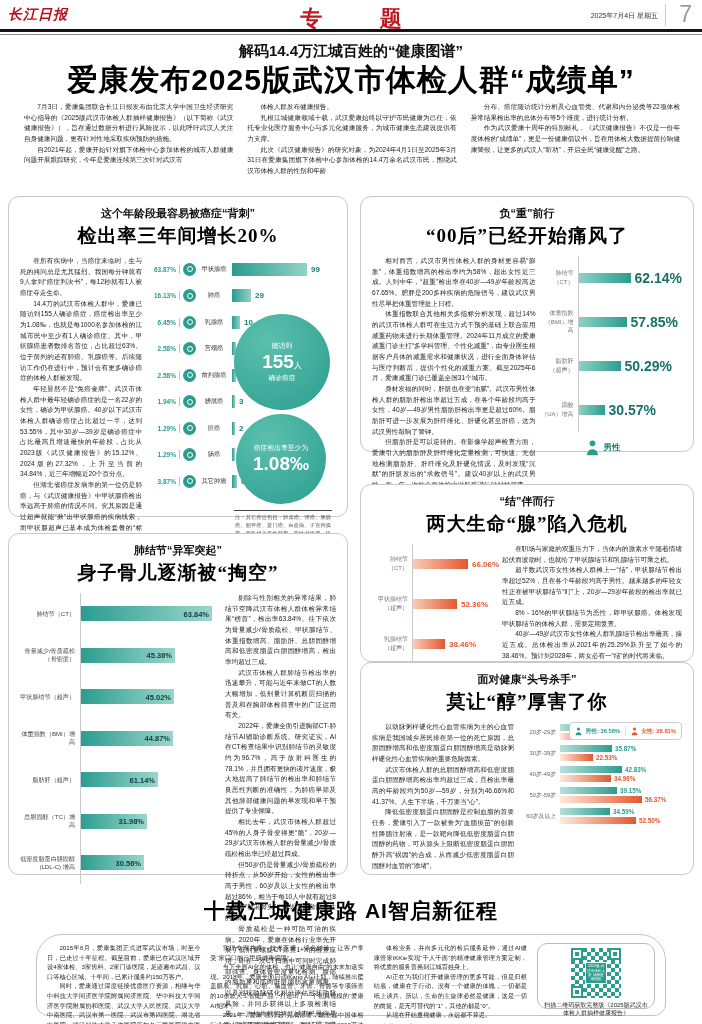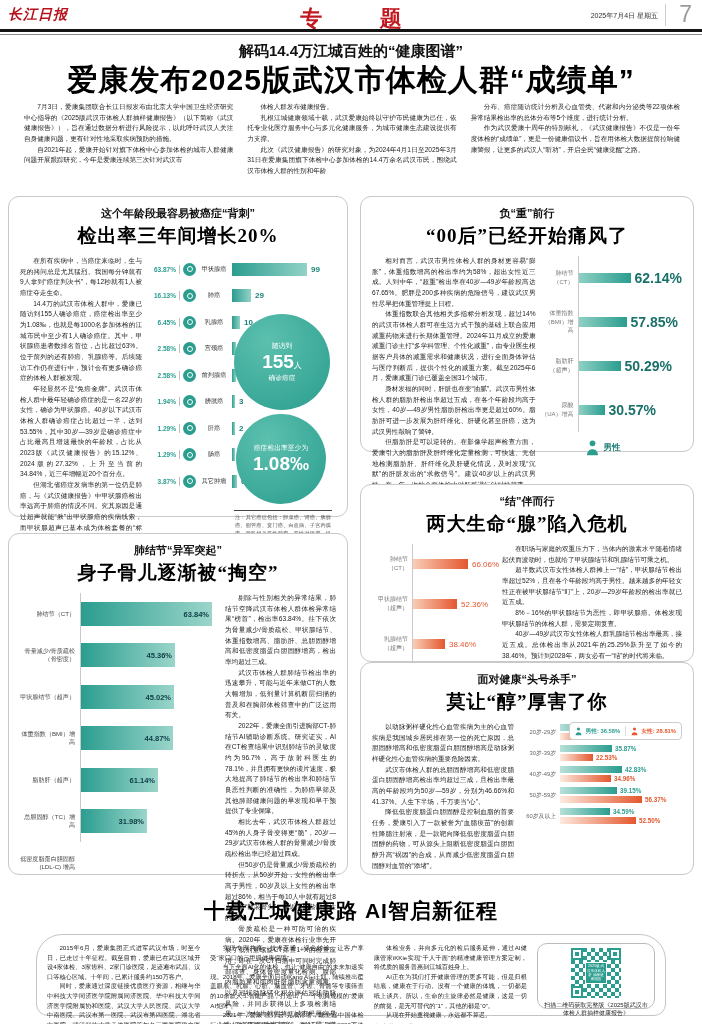--- a/index.html
+++ b/index.html
@@ -66,31 +66,31 @@
 
   
   #panel-gland { left:360px; top:484px; width:334px; height:178px; }
   .pg-content { display:flex; }
   .pg-chart { width:124px; flex:none; }
   .pg-text { flex:1; padding-left:6px; }
   .g-row { display:flex; align-items:center; height:40px; }
   .g-lab { width:40px; text-align:right; font-size:6px; color:#777; line-height:1.45; padding-right:4px; flex:none; }
   .g-barea { flex:1; border-left:1px solid #c9c9c9; display:flex; align-items:center; height:100%; }
   .g-bar { height:10px; background:linear-gradient(90deg,#f9cdb6,#e4572e); flex:none; }
-  .g-val { margin-left:4px; font-weight:normal; font-size:8px; color:#e4572e; }
+  .g-val { margin-left:4px; font-weight:bold; font-size:8px; color:#e4572e; }
 
   
   #panel-nodule { left:8px; top:533px; width:340px; height:342px; }
   .pn-content { display:flex; }
   .pn-chart { width:198px; flex:none; }
   .pn-text { flex:1; padding-left:7px; }
   .n-row { display:flex; align-items:center; height:41.5px; }
   .n-lab { width:60px; text-align:right; font-size:6.1px; color:#444; line-height:1.35; padding-right:5px; flex:none; }
   .n-barea { flex:1; border-left:1px solid #c9c9c9; display:flex; align-items:center; height:100%; }
-  .n-bar { height:24px; background:linear-gradient(90deg,#2a9d8f,#9bd5ca); position:relative; flex:none; }
+  .n-bar { height:15px; background:linear-gradient(90deg,#2a9d8f,#9bd5ca); position:relative; flex:none; }
   .n-val { position:absolute; right:3px; top:50%; transform:translateY(-50%); font-weight:bold; font-size:7.5px; color:#0e3c46; }
 
   
   #panel-chol { left:360px; top:662px; width:334px; height:213px; }
   .ph-content { display:flex; position:relative; }
   .ph-text { width:142px; flex:none; }
   .ph-chart { flex:1; padding-left:4px; padding-top:2px; }
   .a-row { display:flex; align-items:center; margin-bottom:5px; }
   .a-lab { width:42px; text-align:right; font-size:5.8px; color:#666; padding-right:4px; flex:none; }
   .a-bars { flex:1; display:flex; flex-direction:column; gap:2px; }
@@ -397,20 +397,25 @@
       <div class="n-row">
         <span class="n-lab"><span>总胆固醇（TC）增高</span><br><span></span></span>
         <span class="n-barea">
             <span class="n-bar" style="width:66px">
               <span class="n-val">31.98%</span>
             </span>
           </span>
       </div>
       <div class="n-row">
         <span class="n-lab"><span>低密度脂蛋白胆固醇</span><br><span>(LDL-C) 增高</span></span>
+        <span class="n-barea">
+            <span class="n-bar" style="width:63px">
+              <span class="n-val">30.56%</span>
+            </span>
+          </span>
       </div>
     </div>
     <div class="pn-text body-text">
       <p>剔除与性别相关的异常结果，肺结节空降武汉市体检人群体检异常结果“榜首”，检出率63.84%。往下依次为骨量减少/骨质疏松、甲状腺结节、体重指数增高、脂肪肝、总胆固醇增高和低密度脂蛋白胆固醇增高，检出率均超过三成。</p>
       <p>武汉市体检人群肺结节检出率的迅速攀升，可能与近年来做CT的人数大幅增加，低剂量计算机断层扫描的普及和在胸部体检筛查中的广泛运用有关。</p>
       <p>2022年，爱康全面引进胸部CT-肺结节AI辅助诊断系统。研究证实，AI在CT检查结果中识别肺结节的灵敏度约为96.7%，高于放射科医生的78.1%，并且拥有更快的读片速度，极大地提高了肺结节的检出率和肺结节良恶性判断的准确性，为肺癌早筛及其他肺部健康问题的早发现和早干预提供了专业保障。</p>
       <p>相比去年，武汉市体检人群超过45%的人身子骨变得更“脆”，20岁—29岁武汉市体检人群的骨量减少/骨质疏松检出率已经超过四成。</p>
       <p>但50岁仍是骨量减少/骨质疏松的转折点，从50岁开始，女性的检出率高于男性，60岁及以上女性的检出率超过86%，相当于每10人中就有超过8人拥有“散装骨头”，接近同年龄段男性的2倍。</p>
       <p>骨质疏松是一种可防可治的疾病。2020年，爱康在体检行业率先开展了低剂量螺旋CT筛查1+X的检查应用，即在一次CT扫描中可同时完成肺部筛查、身体骨密度量化检测、腹部内脂肪量和肌肉肝脏脂肪含量测量，以及冠状动脉钙化积分评估冠状动脉风险，并同步获得以上多项检测结果，一次拍片就能将江城市民最容易中招的两位“健康刺客”一网打尽，堪称“天选检查”。</p>
 

